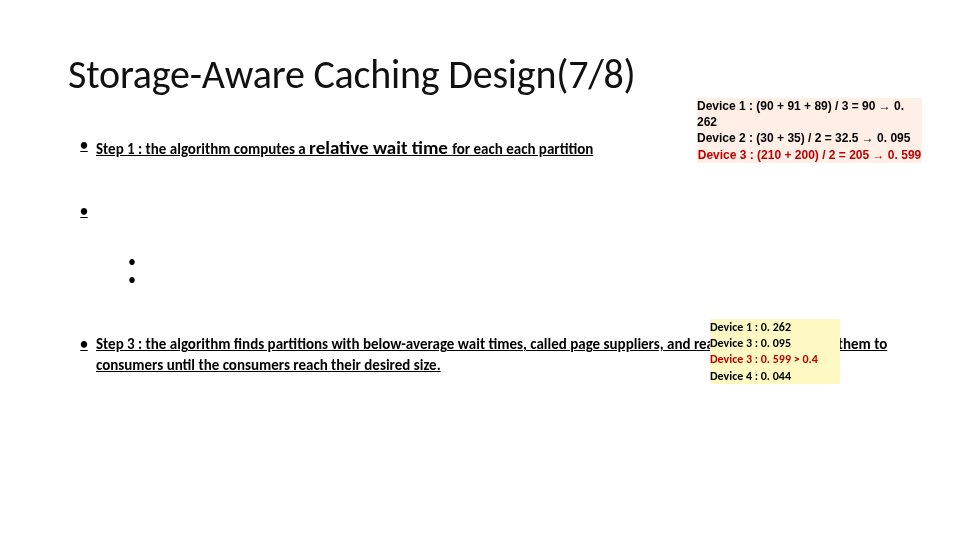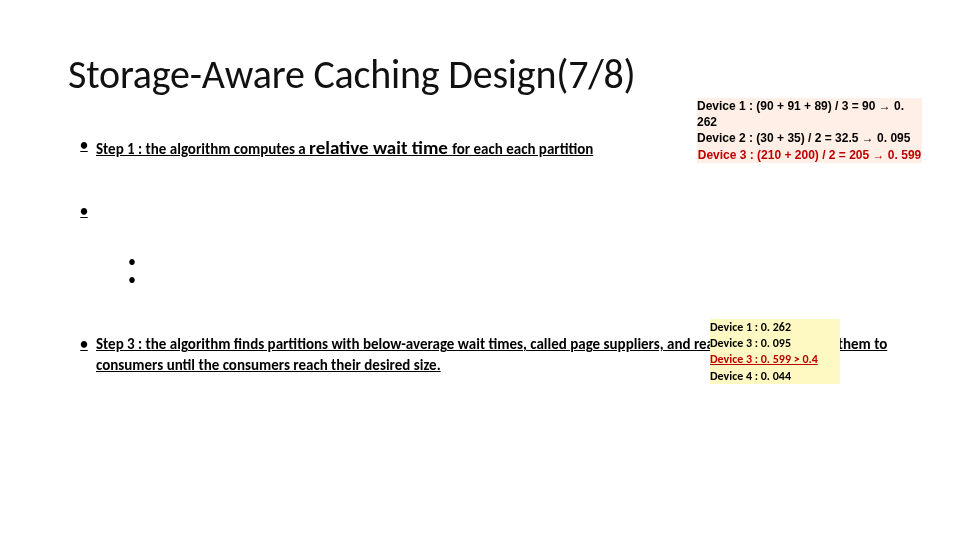--- a/index.html
+++ b/index.html
@@ -92,21 +92,20 @@
     top: 271px;
     width: 130px;
     font-size: 12px;
     font-weight: 700;
     line-height: 1.35;
     background: #fef9c3;
     margin-top: 48px;
   }
   .calloutB .hl {
     color: #c00000;
-    text-decoration: underline;
   }
   .arrow {
     font-family: "Segoe UI Symbol", Arial, sans-serif;
   }
 </style>
 </head>
 <body>
 
 <div class="slide">
 

